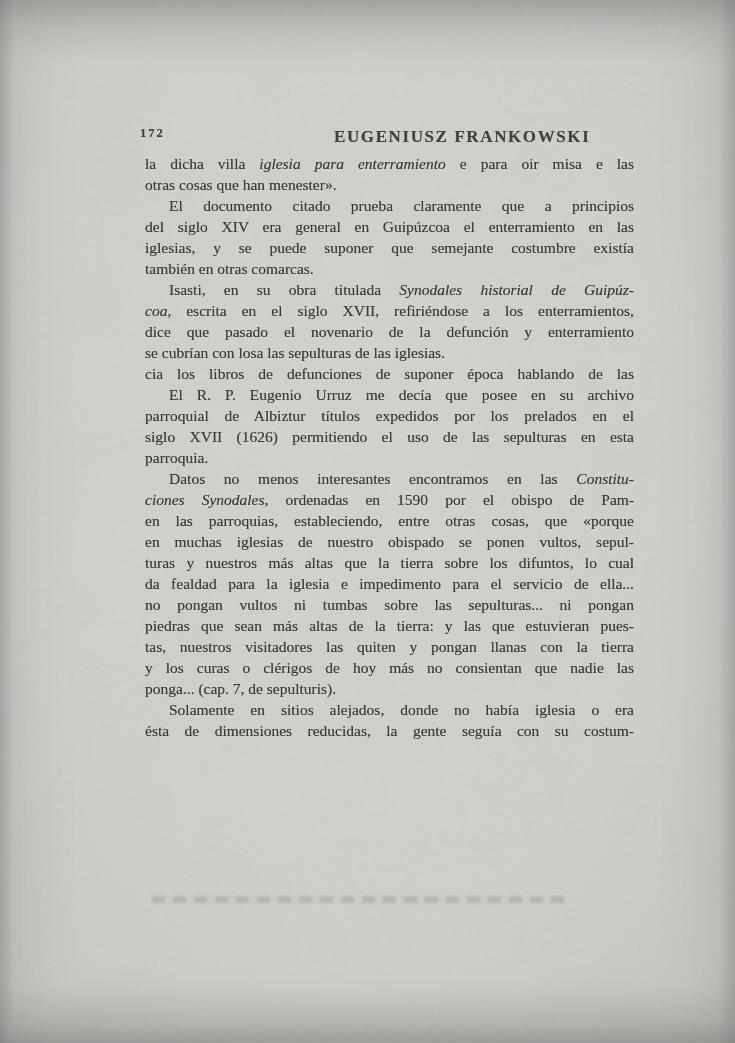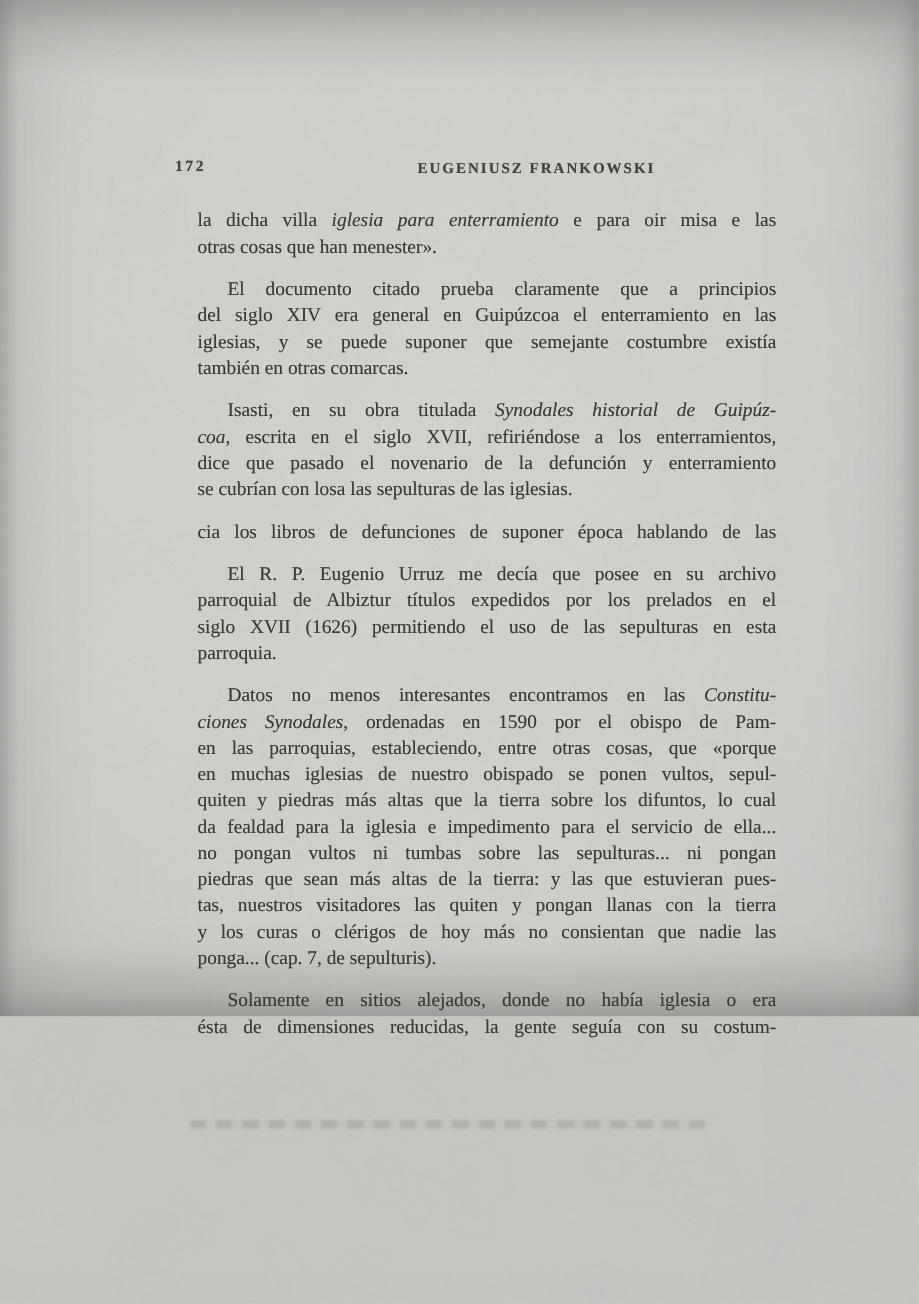--- a/index.html
+++ b/index.html
@@ -8,21 +8,21 @@
     width: 735px;
     height: 1043px;
     overflow: hidden;
     background: #c9c9c6;
     font-family: "Liberation Serif", serif;
   }
   .page {
     position: absolute;
     left: 0; top: 0;
     width: 735px;
-    height: 813px;
+    height: 1043px;
     background:
       linear-gradient(180deg, rgba(125,125,122,0.40) 0px, rgba(125,125,122,0.14) 26px, rgba(125,125,122,0) 62px),
       linear-gradient(0deg, rgba(110,110,107,0.38) 0px, rgba(110,110,107,0.16) 20px, rgba(110,110,107,0) 58px),
       linear-gradient(90deg, rgba(115,115,112,0.30) 0px, rgba(115,115,112,0) 14px),
       linear-gradient(270deg, rgba(115,115,112,0.28) 0px, rgba(115,115,112,0) 16px),
       radial-gradient(ellipse at 48% 42%, var(--paper, #d7d7d4) 0%, #d2d2cf 62%, #c6c6c3 100%);
   }
   .vignette {
     position: absolute; inset: 0;
     box-shadow: inset 0 0 70px rgba(80,80,78,0.25);
@@ -37,35 +37,35 @@
     position: absolute;
     left: 140px; top: 126px;
     font-size: 12.5px;
     font-weight: bold;
     letter-spacing: 2px;
     text-shadow: 0 0 0.6px rgba(63,61,56,0.55);
   }
   .running-title {
     position: absolute;
     left: 334px; top: 127px;
-    font-size: 12px;
+    font-size: 17px;
     font-weight: bold;
     letter-spacing: 1.6px;
     text-shadow: 0 0 0.6px rgba(63,61,56,0.55);
   }
   .text-block {
     position: absolute;
     left: 145px; top: 153px;
     width: 489px;
     font-size: 15.5px;
     line-height: 21px;
     color: var(--ink, #36342f);
     text-shadow: 0 0 0.5px rgba(54,52,47,0.5);
   }
-  .para { margin: 13px; }
+  .para { margin: 0; }
   .line {
     text-align: justify;
     text-align-last: justify;
     white-space: normal;
     height: 21px;
     overflow: visible;
   }
   .line.end { text-align-last: left; }
   .line.indent { padding-left: 24px; }
   .it { font-style: italic; }
@@ -120,21 +120,21 @@
         <div class="line indent"><span>El R. P. Eugenio Urruz me decía que posee en su archivo</span></div>
         <div class="line"><span>parroquial de Albiztur títulos expedidos por los prelados en el</span></div>
         <div class="line"><span>siglo XVII (1626) permitiendo el uso de las sepulturas en esta</span></div>
         <div class="line end"><span>parroquia.</span></div>
       </div>
       <div class="para">
         <div class="line indent"><span>Datos no menos interesantes encontramos en las </span><span class="it">Constitu-</span></div>
         <div class="line"><span class="it">ciones Synodales</span><span>, ordenadas en 1590 por el obispo de Pam-</span></div>
         <div class="line"><span>en las parroquias, estableciendo, entre otras cosas, que «porque</span></div>
         <div class="line"><span>en muchas iglesias de nuestro obispado se ponen vultos, sepul-</span></div>
-        <div class="line"><span>quiten y piedras más altas que la tierra sobre los difuntos, lo cual</span></div>
+        <div class="line"><span>turas y nuestros más altas que la tierra sobre los difuntos, lo cual</span></div>
         <div class="line"><span>da fealdad para la iglesia e impedimento para el servicio de ella...</span></div>
         <div class="line"><span>no pongan vultos ni tumbas sobre las sepulturas... ni pongan</span></div>
         <div class="line"><span>piedras que sean más altas de la tierra: y las que estuvieran pues-</span></div>
         <div class="line"><span>tas, nuestros visitadores las quiten y pongan llanas con la tierra</span></div>
         <div class="line"><span>y los curas o clérigos de hoy más no consientan que nadie las</span></div>
         <div class="line end"><span>ponga... (cap. 7, de sepulturis).</span></div>
       </div>
       <div class="para">
         <div class="line indent"><span>Solamente en sitios alejados, donde no había iglesia o era</span></div>
         <div class="line"><span>ésta de dimensiones reducidas, la gente seguía con su costum-</span></div>

